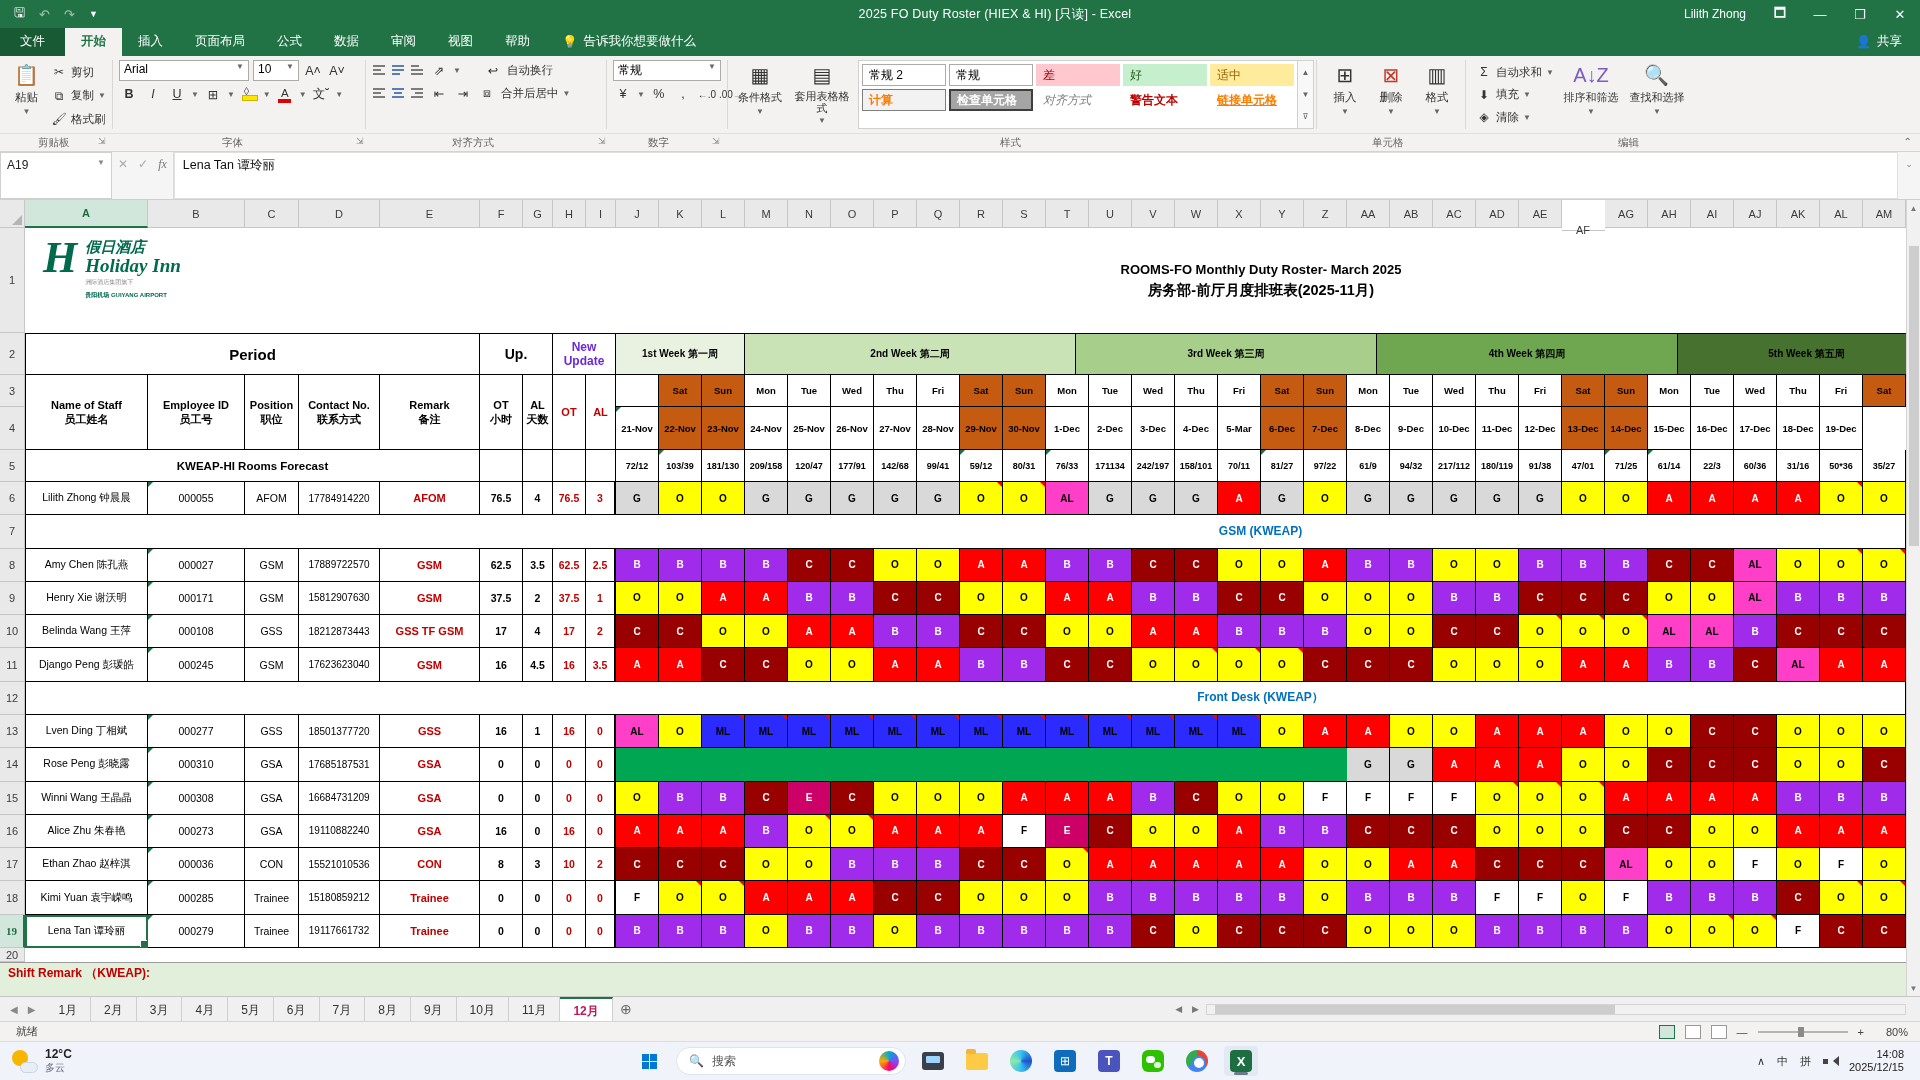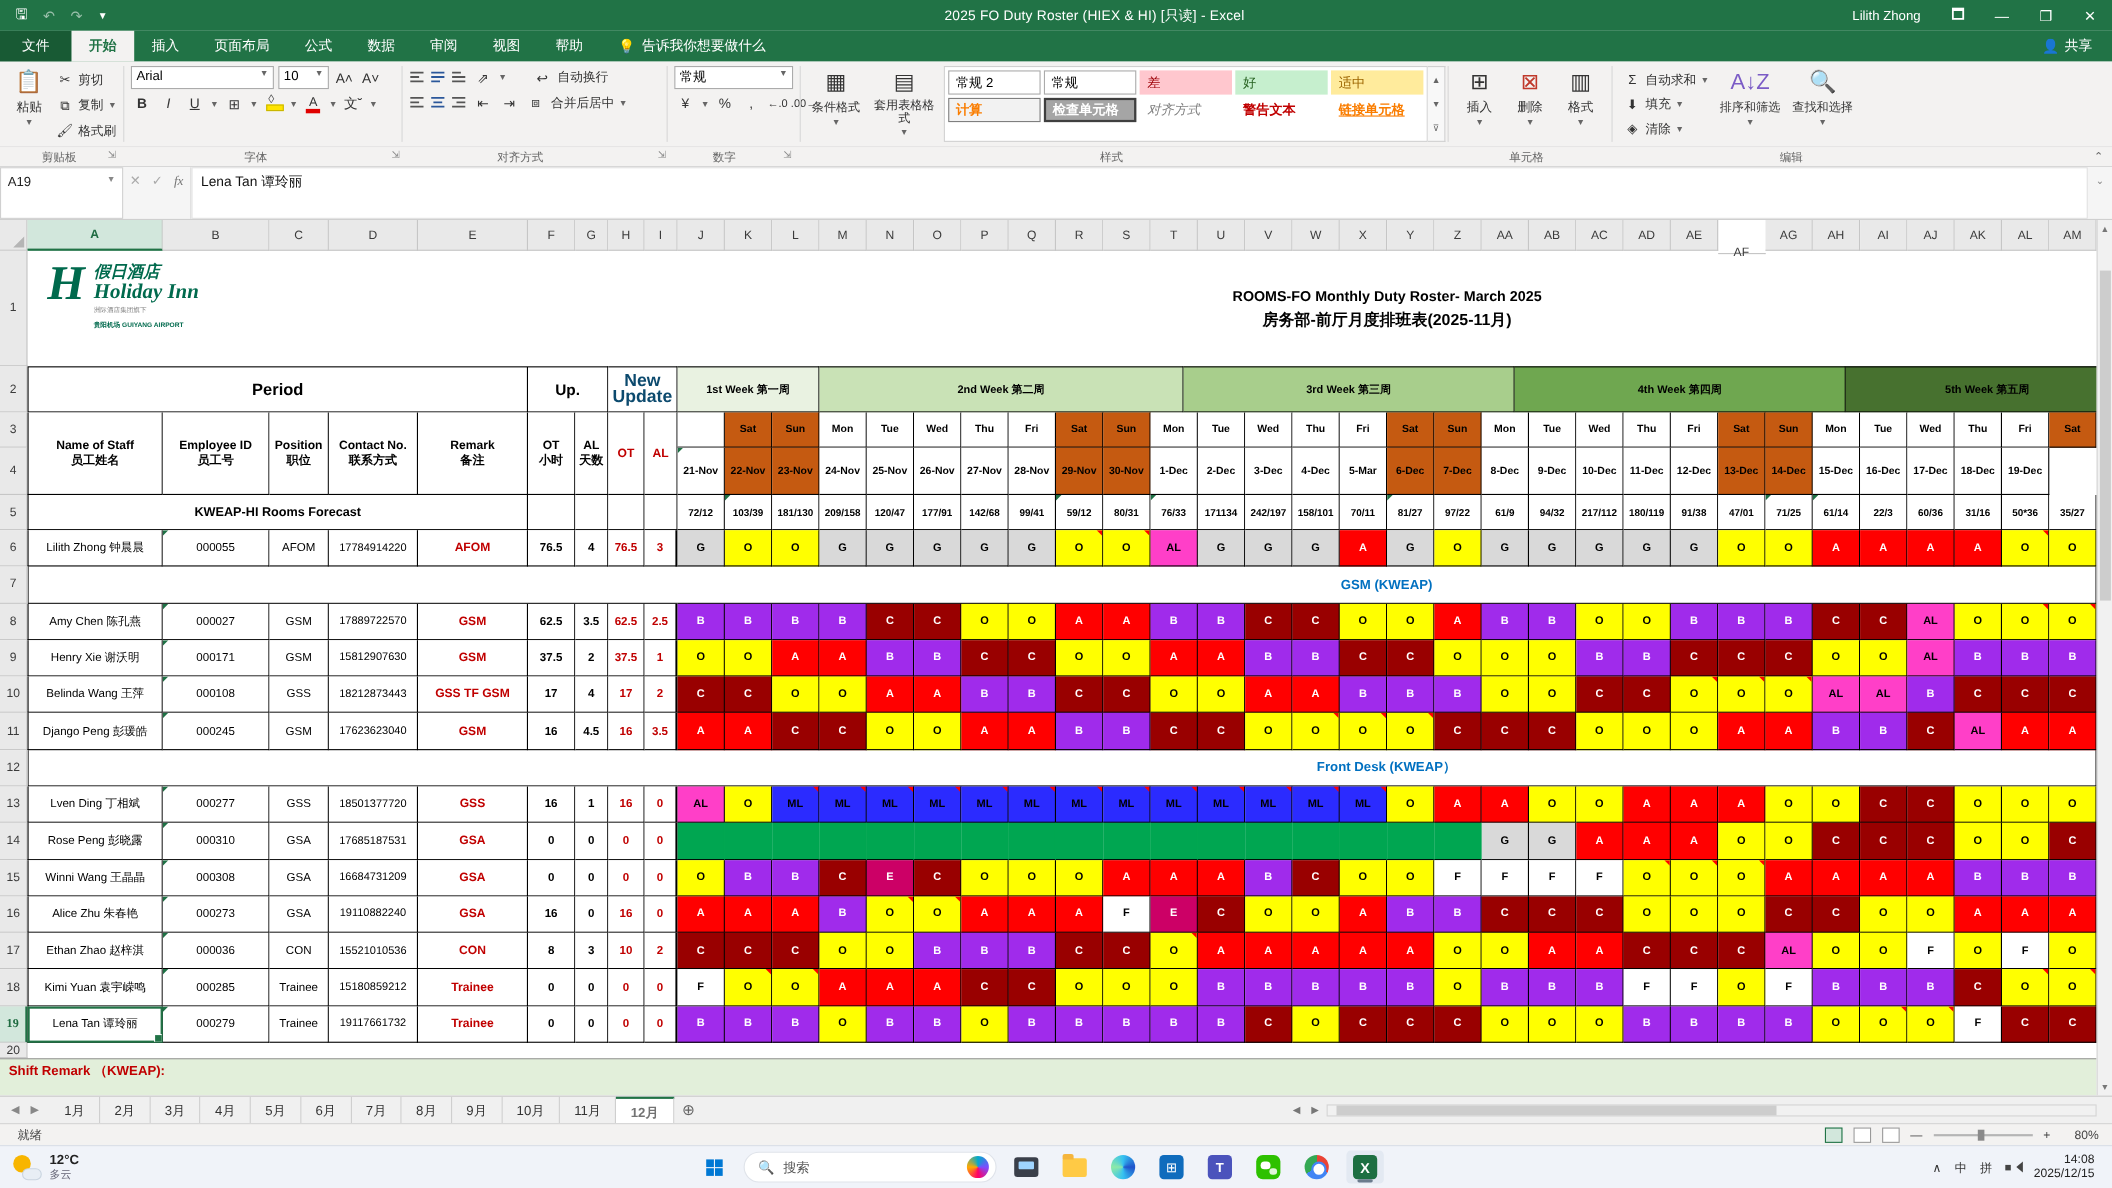--- a/index.html
+++ b/index.html
@@ -113,21 +113,21 @@
 .remarkband .rl1{color:#c00000;font-weight:bold;font-size:12px;padding:2px 0 0 8px}
 .remarkband .rl2{color:#222;font-size:10px;padding:1px 0 0 8px;white-space:nowrap}
 .vscroll{position:absolute;top:0;right:0;width:14px;height:796px;background:#f1f1f1;border-left:1px solid #d4d4d4;display:flex;flex-direction:column;align-items:center}
 .vthumb{width:10px;height:300px;background:#cdcdcd;border-radius:0;margin-top:30px}
 .varr{height:16px;color:#777;font-size:8px;display:flex;align-items:center}
 
 
 .tabstrip{position:absolute;top:996px;left:0;width:1920px;height:25px;background:#f0f0f0;border-top:1px solid #c6c6c6;display:flex;align-items:stretch;font-size:12px}
 .tnav{display:flex;align-items:center;gap:10px;padding:0 10px;color:#888;font-size:10px}
 .stab{padding:3px 13px 0;border-right:1px solid #cfcfcf;color:#333;display:flex;align-items:center}
-.stab.active{background:#fff;color:#737373;font-weight:bold;border-top:2px solid #217346}
+.stab.active{background:#fff;color:#be185d;font-weight:bold;border-top:2px solid #217346}
 .addsheet{width:26px;display:flex;align-items:center;justify-content:center;color:#666;font-size:14px}
 .hscrollzone{margin-left:auto;display:flex;align-items:center;gap:4px;padding-right:14px}
 .hsarr{color:#777;font-size:9px;padding:0 3px}
 .hstrack{width:700px;height:11px;background:#f1f1f1;border:1px solid #d4d4d4;position:relative}
 .hsthumb{position:absolute;left:8px;top:0;width:400px;height:9px;background:#cdcdcd}
 
 
 .statusbar{position:absolute;top:1021px;left:0;width:1920px;height:20px;background:#f3f2f1;border-top:1px solid #d4d4d4;display:flex;align-items:center;font-size:11px;color:#444}
 .statusbar .ready{padding-left:16px}
 .sb-right{margin-left:auto;display:flex;align-items:center;gap:10px;padding-right:12px}
@@ -519,21 +519,21 @@
           </div>
           <div class="titlezone" style="height: 105px;">
             <div class="sh-title1">ROOMS-FO Monthly Duty Roster- March 2025</div>
             <div class="sh-title2">房务部-前厅月度排班表(2025-11月)</div>
           </div>
         </div>
         <div class="grow" style="height: 42px;">
           <div class="hdrcell" style="width: 25px; height: 42px;">2</div>
           <div class="cell" style="width: 455px; height: 42px; font-size: 15px; border-left: 1px solid rgb(0, 0, 0); border-top: 1px solid rgb(0, 0, 0);">Period</div>
           <div class="cell" style="width: 73px; height: 42px; font-size: 14px; border-top: 1px solid rgb(0, 0, 0);">Up.</div>
-          <div class="cell" style="width: 63px; height: 42px; border-top: 1px solid rgb(0, 0, 0); flex-direction: column; color: #0c4a6e; font-size: 16px; line-height: 14px;">
+          <div class="cell" style="width: 63px; height: 42px; border-top: 1px solid rgb(0, 0, 0); flex-direction: column; color: #6d28d9; font-size: 12px; line-height: 14px;">
             <div>New</div>
             <div>Update</div>
           </div>
           <div class="cell" style="width: 129px; height: 42px; background: rgb(233, 242, 225); font-size: 10px; border-top: 1px solid rgb(0, 0, 0);">1st Week 第一周</div>
           <div class="cell" style="width: 331px; height: 42px; background: rgb(201, 226, 182); font-size: 10px; border-top: 1px solid rgb(0, 0, 0);">2nd Week 第二周</div>
           <div class="cell" style="width: 301px; height: 42px; background: rgb(168, 206, 140); font-size: 10px; border-top: 1px solid rgb(0, 0, 0);">3rd Week 第三周</div>
           <div class="cell" style="width: 301px; height: 42px; background: rgb(111, 167, 80); font-size: 10px; border-top: 1px solid rgb(0, 0, 0);">4th Week 第四周</div>
           <div class="cell" style="width: 258px; height: 42px; background: rgb(71, 113, 47); font-size: 10px; border-top: 1px solid rgb(0, 0, 0);">5th Week 第五周</div>
         </div>
         <div class="grow" style="height: 75px;">

